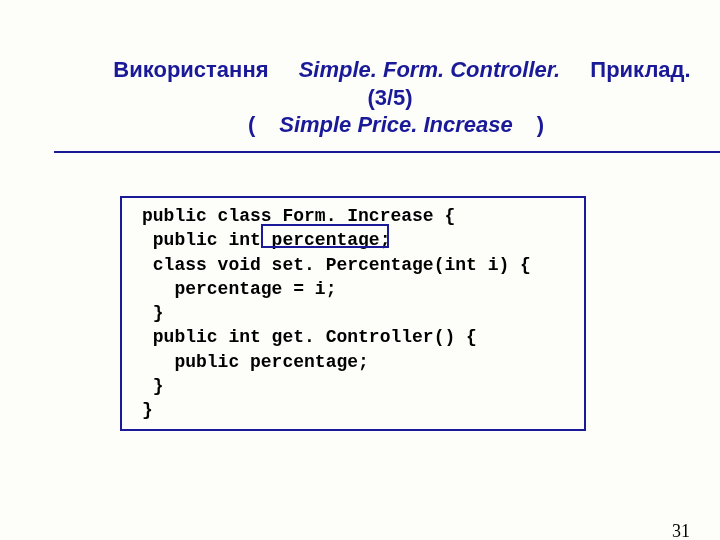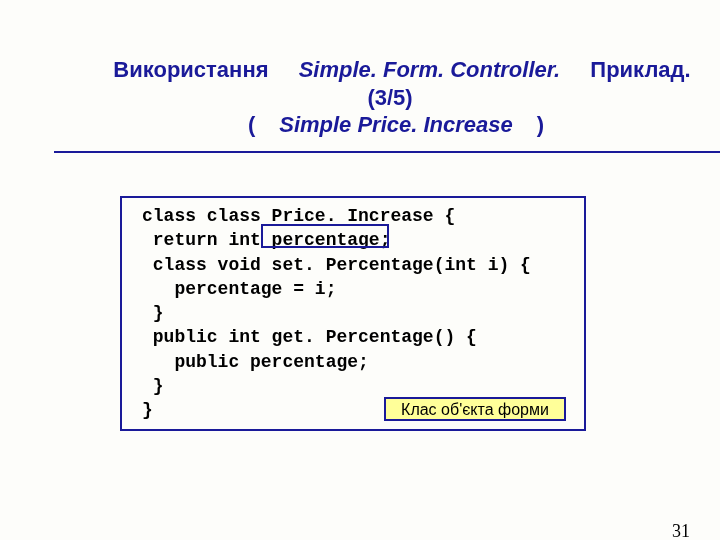--- a/index.html
+++ b/index.html
@@ -67,33 +67,30 @@
 <div class="slide">
 
   <div class="title-block">
     <div class="title">
       <span>Використання </span><span class="italic">Simple. Form. Controller. </span><span>Приклад. (3/5)</span><br>
       <span>(</span><span class="italic">Simple Price. Increase</span><span>)</span>
     </div>
   </div>
   <div class="title-underline"></div>
 
-  <div class="code-box"><span>class class Price. Increase {</span>
-<span> return int percentage;</span>
+  <div class="code-box"><span>public class Form. Increase {</span>
+<span> public int percentage;</span>
 <span> class void set. Percentage(int i) {</span>
 <span>   percentage = i;</span>
 <span> }</span>
-<span> public int get. Percentage() {</span>
+<span> public int get. Controller() {</span>
 <span>   public percentage;</span>
 <span> }</span>
 <span>}</span></div>
 
   <div class="hl-box hl-percentage"></div>
 
-  <div class="annotation">
-    <span>Клас об'єкта форми</span>
-  </div>
 
   <div class="footer-right">
     <span>31</span>
   </div>
 
 </div>
 
 </body></html>

